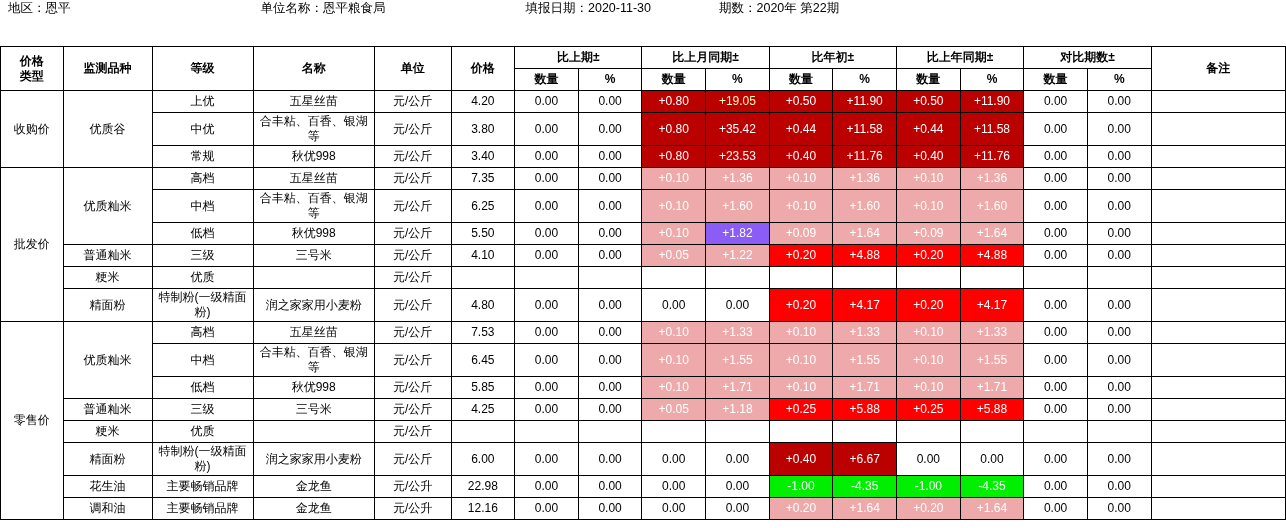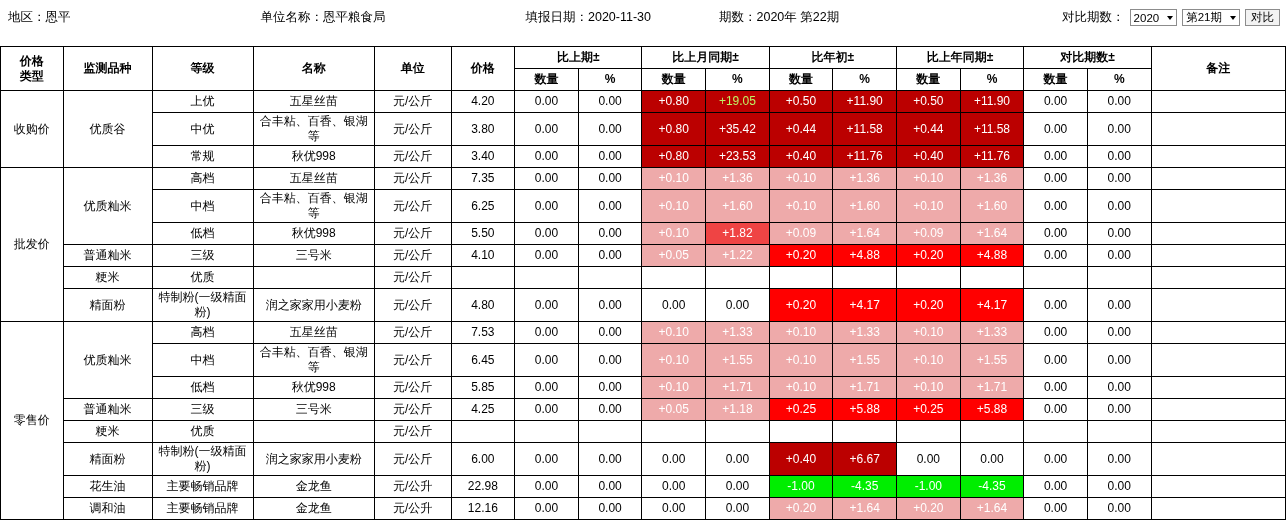--- a/index.html
+++ b/index.html
@@ -9,21 +9,21 @@
   }
   body {
     font-family: "Liberation Sans", sans-serif;
     font-size: 12px;
     color: #000000;
     width: 1286px;
   }
   .header-bar {
     height: 26px;
     display: flex;
-    align-items: flex-end;
+    align-items: flex-start;
     font-size: 12.5px;
     padding: 0 6px;
     box-sizing: border-box;
   }
   .hb-item { white-space: nowrap; }
   .hb-region { margin-left: 2px; }
   .hb-unit { margin-left: 190px; }
   .hb-date { margin-left: 140px; }
   .hb-issue { margin-left: 68px; }
   .hb-compare {
@@ -95,32 +95,20 @@
   col.c-remark  { width: 133px; }
 </style>
 </head>
 <body>
 
 <div class="header-bar">
   <span class="hb-item hb-region">地区：恩平</span>
   <span class="hb-item hb-unit">单位名称：恩平粮食局</span>
   <span class="hb-item hb-date">填报日期：2020-11-30</span>
   <span class="hb-item hb-issue">期数：2020年 第22期</span>
-  <span class="hb-compare">
-    <span class="hb-item">对比期数：</span>
-    <span class="sel">
-      <span>2020</span>
-      <span class="caret"></span>
-    </span>
-    <span class="sel">
-      <span>第21期</span>
-      <span class="caret"></span>
-    </span>
-    <span class="btn">对比</span>
-  </span>
 </div>
 
 <table class="grid">
   <colgroup>
     <col class="c-type">
       <col class="c-variety">
       <col class="c-grade">
       <col class="c-name">
     <col class="c-unit">
       <col class="c-price">
@@ -171,21 +159,21 @@
       <tr>
         <td class="bold row-h" rowspan="3">收购价</td>
         <td class="row-h" rowspan="3">优质谷</td>
         <td class="row-h">上优</td>
         <td class="row-h">五星丝苗</td>
         <td class="row-h">元/公斤</td>
         <td class="row-h">4.20</td>
         <td class="row-h">0.00</td>
         <td class="row-h">0.00</td>
         <td class="row-h" style="background: rgb(187, 0, 0); color: rgb(255, 255, 255);">+0.80</td>
-        <td class="row-h" style="background: rgb(187, 0, 0); color: #bef264;">+19.05</td>
+        <td class="row-h" style="background: rgb(187, 0, 0); color: #fef9c3;">+19.05</td>
         <td class="row-h" style="background: rgb(187, 0, 0); color: rgb(255, 255, 255);">+0.50</td>
         <td class="row-h" style="background: rgb(187, 0, 0); color: rgb(255, 255, 255);">+11.90</td>
         <td class="row-h" style="background: rgb(187, 0, 0); color: rgb(255, 255, 255);">+0.50</td>
         <td class="row-h" style="background: rgb(187, 0, 0); color: rgb(255, 255, 255);">+11.90</td>
         <td class="row-h">0.00</td>
         <td class="row-h">0.00</td>
         <td class="row-h"></td>
       </tr>
       <tr>
         <td class="row-h">中优</td>
@@ -258,21 +246,21 @@
         <td class="row-h"></td>
       </tr>
       <tr>
         <td class="row-h">低档</td>
         <td class="row-h">秋优998</td>
         <td class="row-h">元/公斤</td>
         <td class="row-h">5.50</td>
         <td class="row-h">0.00</td>
         <td class="row-h">0.00</td>
         <td class="row-h" style="background: rgb(238, 170, 170); color: rgb(255, 255, 255);">+0.10</td>
-        <td class="row-h" style="background: #ef4444; color: rgb(255, 255, 255);">+1.82</td>
+        <td class="row-h" style="background: #8b5cf6; color: rgb(255, 255, 255);">+1.82</td>
         <td class="row-h" style="background: rgb(238, 170, 170); color: rgb(255, 255, 255);">+0.09</td>
         <td class="row-h" style="background: rgb(238, 170, 170); color: rgb(255, 255, 255);">+1.64</td>
         <td class="row-h" style="background: rgb(238, 170, 170); color: rgb(255, 255, 255);">+0.09</td>
         <td class="row-h" style="background: rgb(238, 170, 170); color: rgb(255, 255, 255);">+1.64</td>
         <td class="row-h">0.00</td>
         <td class="row-h">0.00</td>
         <td class="row-h"></td>
       </tr>
       <tr>
         <td class="row-h" rowspan="1">普通籼米</td>

